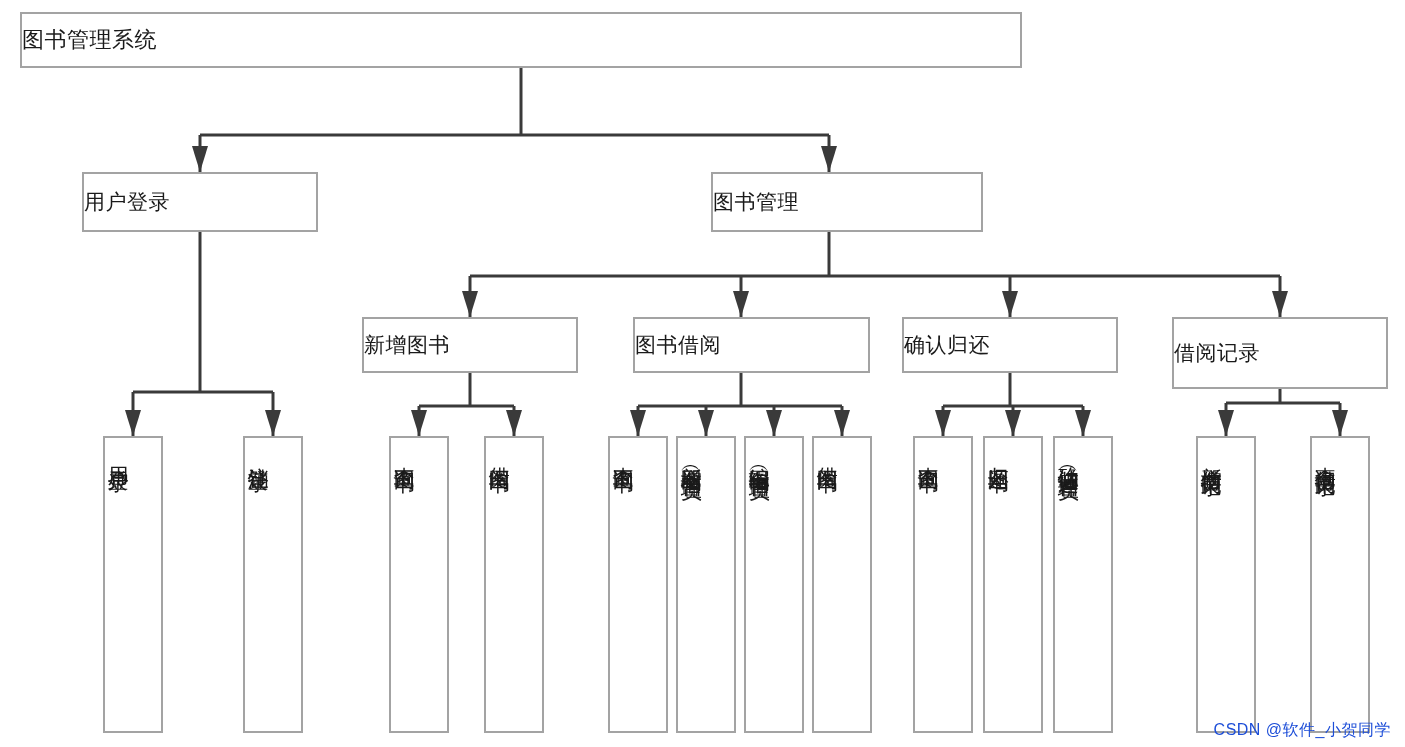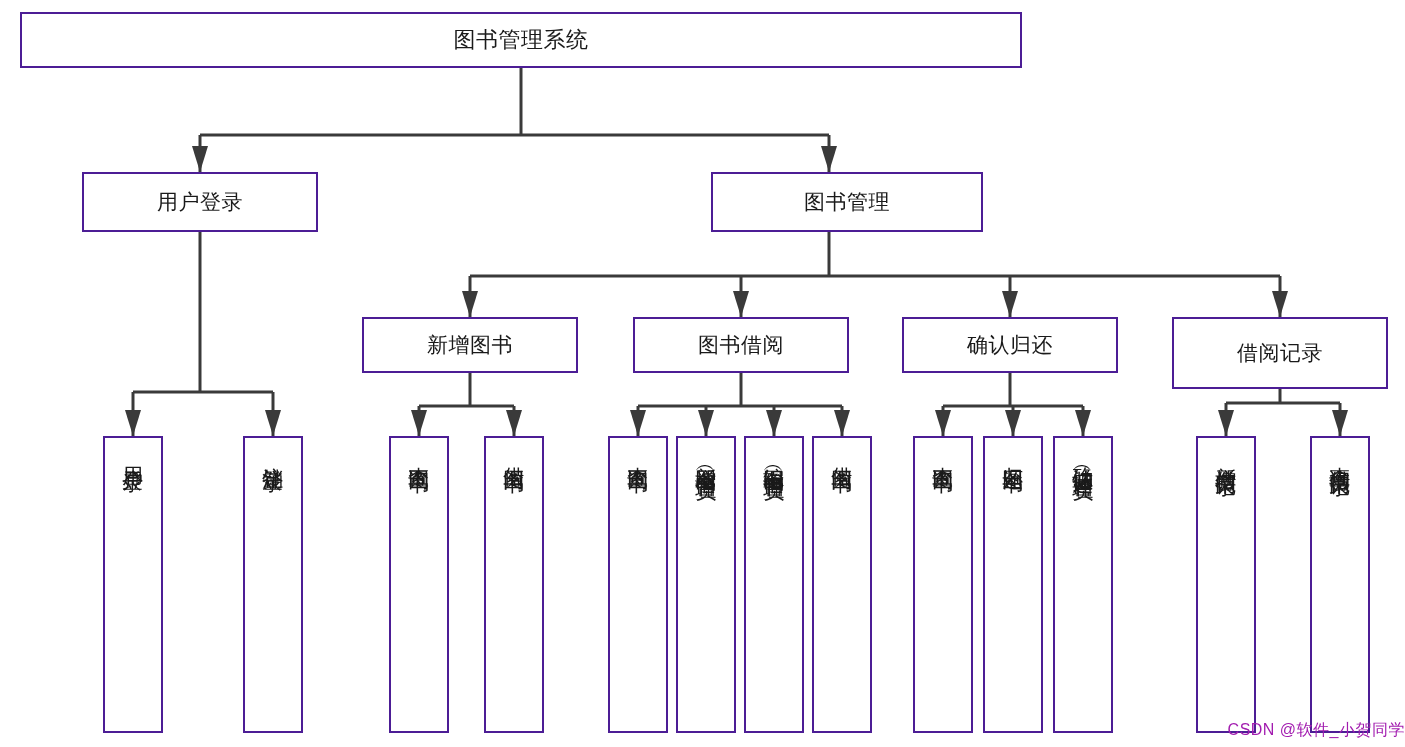--- a/index.html
+++ b/index.html
@@ -23,24 +23,23 @@
     left: 0;
     top: 0;
     width: 1405px;
     height: 747px;
     pointer-events: none;
   }
   .node {
     position: absolute;
     box-sizing: border-box;
     background: #ffffff;
-    border: 2px solid #4c1d95;
+    border: 2px solid #a3a3a3;
     display: flex;
     align-items: center;
-    justify-content: center;
     color: #1a1a1a;
     z-index: 2;
   }
   .node-label {
     display: block;
     text-align: center;
     line-height: 1.18;
     letter-spacing: 0.5px;
   }
   .node.horizontal .node-label {
@@ -55,24 +54,24 @@
     writing-mode: vertical-rl;
     text-orientation: upright;
     font-size: 21px;
     line-height: 1.30;
     letter-spacing: 2px;
     white-space: nowrap;
   }
   .node.root .node-label { font-size: 22px; }
   #watermark {
     position: absolute;
-    right: 0;
+    right: 14px;
     bottom: 6px;
     font-size: 16px;
-    color: #a21caf;
+    color: #1d4ed8;
     letter-spacing: 0.5px;
     z-index: 5;
     white-space: nowrap;
   }
 </style>
 </head>
 <body>
 
 <div id="diagram-root">
   <svg id="edge-layer" viewBox="0 0 1405 747" xmlns="http://www.w3.org/2000/svg">
@@ -135,21 +134,21 @@
       </div>
       <div class="node horizontal" style="left: 82px; top: 172px; width: 236px; height: 60px;">
         <span class="node-label">用户登录</span>
       </div>
       <div class="node horizontal" style="left: 711px; top: 172px; width: 272px; height: 60px;">
         <span class="node-label">图书管理</span>
       </div>
       <div class="node horizontal" style="left: 362px; top: 317px; width: 216px; height: 56px;">
         <span class="node-label">新增图书</span>
       </div>
-      <div class="node horizontal" style="left: 633px; top: 317px; width: 216px; height: 56px;">
+      <div class="node horizontal" style="left: 633px; top: 317px; width: 237px; height: 56px;">
         <span class="node-label">图书借阅</span>
       </div>
       <div class="node horizontal" style="left: 902px; top: 317px; width: 216px; height: 56px;">
         <span class="node-label">确认归还</span>
       </div>
       <div class="node horizontal" style="left: 1172px; top: 317px; width: 216px; height: 72px;">
         <span class="node-label">借阅记录</span>
       </div>
       <div class="node vertical" style="left: 103px; top: 436px; width: 60px; height: 297px;">
         <span class="node-label">用户登录</span>

